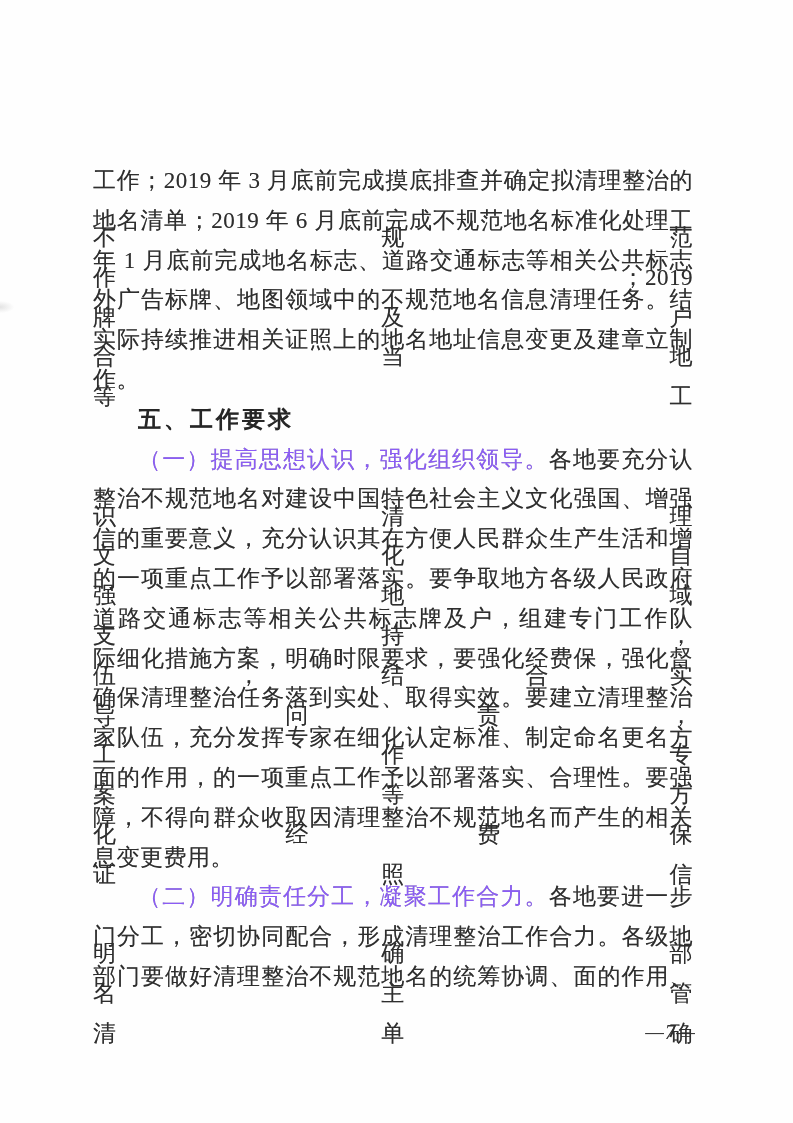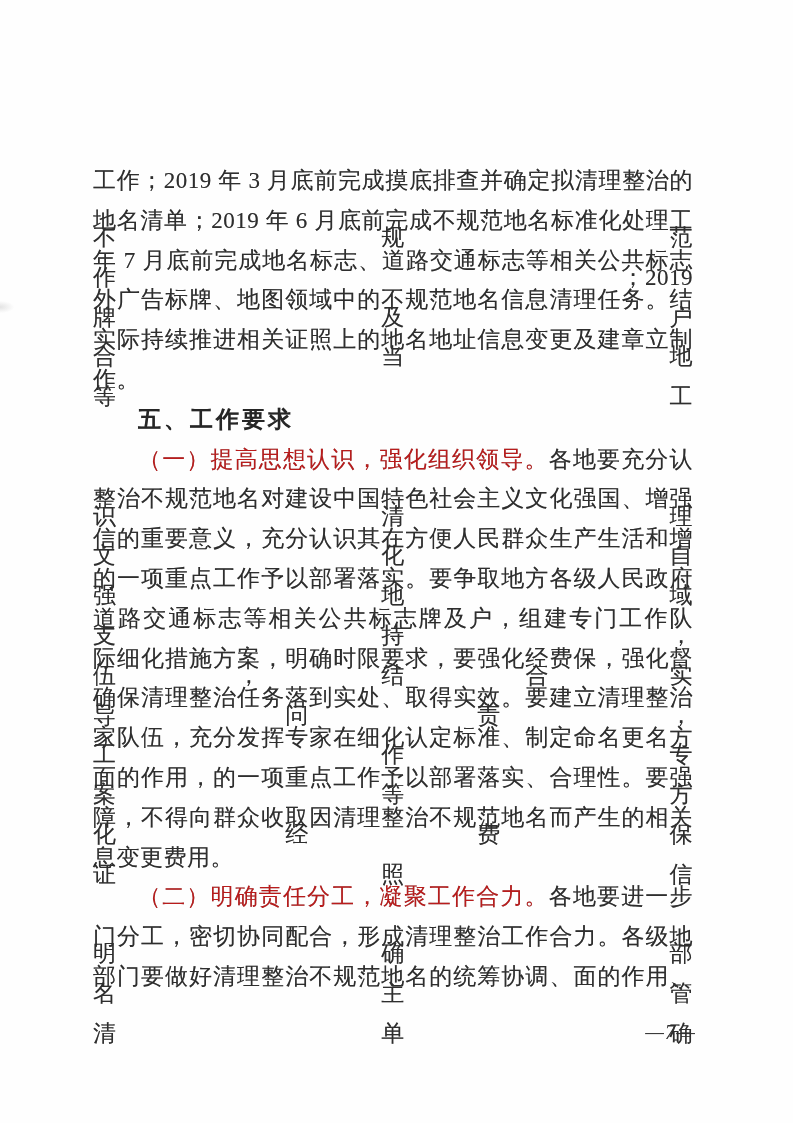--- a/index.html
+++ b/index.html
@@ -41,21 +41,21 @@
   .line.heading {
     font-family: "Liberation Sans", "DejaVu Sans", sans-serif;
     font-weight: 700;
     text-align: right;
     text-align-last: left;
     letter-spacing: 3px;
     color: #262626;
   }
   .lead {
     
-    color: #b91c1c;
+    color: #8b5cf6;
     margin-top: 20px;
   }
   .pagenum {
     position: absolute;
     top: 1020px;
     right: 97px;
     font-size: 21px;
     font-style: italic;
     color: #2e2e2e;
     font-family: "Liberation Serif", "DejaVu Serif", serif;
@@ -74,21 +74,21 @@
 <body>
 
 <div class="page">
 
   <div class="smudge"></div>
 
   <div class="textblock">
 
     <div class="line">工作；2019 年 3 月底前完成摸底排查并确定拟清理整治的不规范</div>
     <div class="line">地名清单；2019 年 6 月底前完成不规范地名标准化处理工作；2019</div>
-    <div class="line">年 7 月底前完成地名标志、道路交通标志等相关公共标志牌及户</div>
+    <div class="line">年 1 月底前完成地名标志、道路交通标志等相关公共标志牌及户</div>
     <div class="line">外广告标牌、地图领域中的不规范地名信息清理任务。结合当地</div>
     <div class="line">实际持续推进相关证照上的地名地址信息变更及建章立制等工</div>
     <div class="line para-end">作。</div>
 
     <div class="line heading indent">五、工作要求</div>
 
     <div class="line indent">
       <span class="lead">（一）提高思想认识，强化组织领导。</span><span>各地要充分认识清理</span>
     </div>
     <div class="line">整治不规范地名对建设中国特色社会主义文化强国、增强文化自</div>

